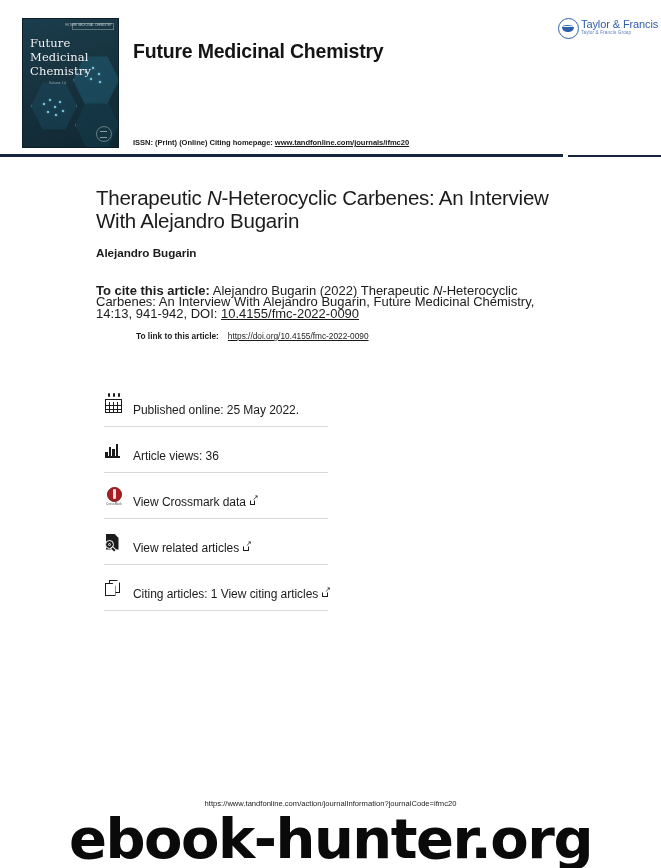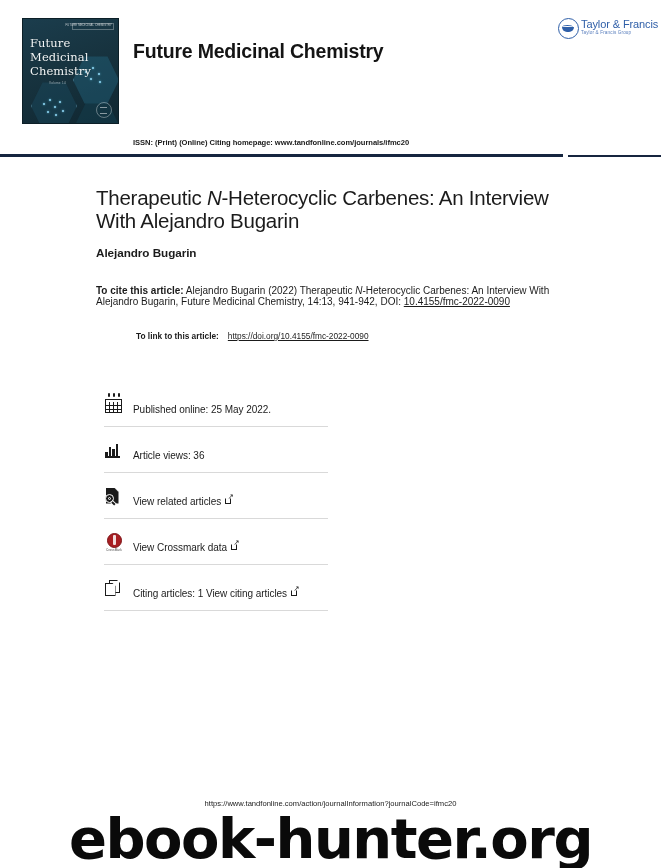--- a/index.html
+++ b/index.html
@@ -24,21 +24,21 @@
     left: 0; top: 0;
     width: 661px;
     height: 160px;
   }
 
   .cover-thumb {
     position: absolute;
     left: 22px;
     top: 18px;
     width: 97px;
-    height: 106px;
+    height: 130px;
     background: linear-gradient(160deg, #1b3d4d 0%, #17333f 45%, #102731 100%);
     border: 1px solid #0c1f27;
     overflow: hidden;
     box-sizing: border-box;
   }
   .cover-topbar {
     position: absolute;
     right: 4px;
     top: 4px;
     width: 42px;
@@ -128,20 +128,21 @@
     top: 138px;
     font-size: 7.6px;
     font-weight: 700;
     color: #1a1a1a;
     letter-spacing: -0.05px;
     white-space: nowrap;
   }
   .issn-line .homepage-link {
     font-weight: 700;
     color: #1a1a1a;
+    text-decoration: underline;
     text-underline-offset: 1px;
   }
 
   .tf-logo {
     position: absolute;
     left: 558px;
     top: 16px;
     width: 92px;
     height: 26px;
   }
@@ -225,21 +226,21 @@
     font-weight: 600;
     color: #1b1b1b;
     letter-spacing: -0.05px;
   }
 
   .cite-block {
     position: absolute;
     left: 96px;
     top: 285px;
     width: 455px;
-    font-size: 10px;
+    font-size: 13px;
     line-height: 11.4px;
     color: #1b1b1b;
   }
   .cite-block .lead { font-weight: 700; }
   .cite-block em { font-style: italic; }
   .inline-link {
     color: #1b1b1b;
     text-decoration: underline;
     text-underline-offset: 1.3px;
   }
@@ -271,26 +272,26 @@
   .metric-row {
     position: relative;
     height: 45px;
     display: flex;
     align-items: center;
     gap: 9px;
     border-bottom: 1.2px solid #d9d9d9;
   }
   .metric-row:first-child { border-top: none; }
   .metric-label {
-    font-size: 10px;
+    font-size: 12px;
     color: #1b1b1b;
     letter-spacing: -0.05px;
     white-space: nowrap;
     display: flex;
-    align-items: flex-start;
+    align-items: center;
     gap: 3px;
     margin-top: 12px;
   }
   .ico {
     width: 20px;
     height: 22px;
     flex: 0 0 20px;
     position: relative;
     display: block;
   }
@@ -610,36 +611,36 @@
           <i></i>
         </span>
     </span>
     <span class="metric-label">
       <span>Article views: 36</span>
     </span>
   </div>
 
   <div class="metric-row">
     <span class="ico">
+      <span class="ico-crossmark-circle"></span>
+      <span class="ico-crossmark-txt">CrossMark</span>
+    </span>
+    <span class="metric-label">
+      <span>View Crossmark data</span>
+      <span class="ext"></span>
+    </span>
+  </div>
+
+  <div class="metric-row">
+    <span class="ico">
       <span class="ico-doc"></span>
       <span class="ico-mag"></span>
     </span>
     <span class="metric-label">
       <span>View related articles</span>
-      <span class="ext"></span>
-    </span>
-  </div>
-
-  <div class="metric-row">
-    <span class="ico">
-      <span class="ico-crossmark-circle"></span>
-      <span class="ico-crossmark-txt">CrossMark</span>
-    </span>
-    <span class="metric-label">
-      <span>View Crossmark data</span>
       <span class="ext"></span>
     </span>
   </div>
 
   <div class="metric-row">
     <span class="ico">
       <span class="ico-pages-back"></span>
       <span class="ico-pages-front"></span>
     </span>
     <span class="metric-label">

